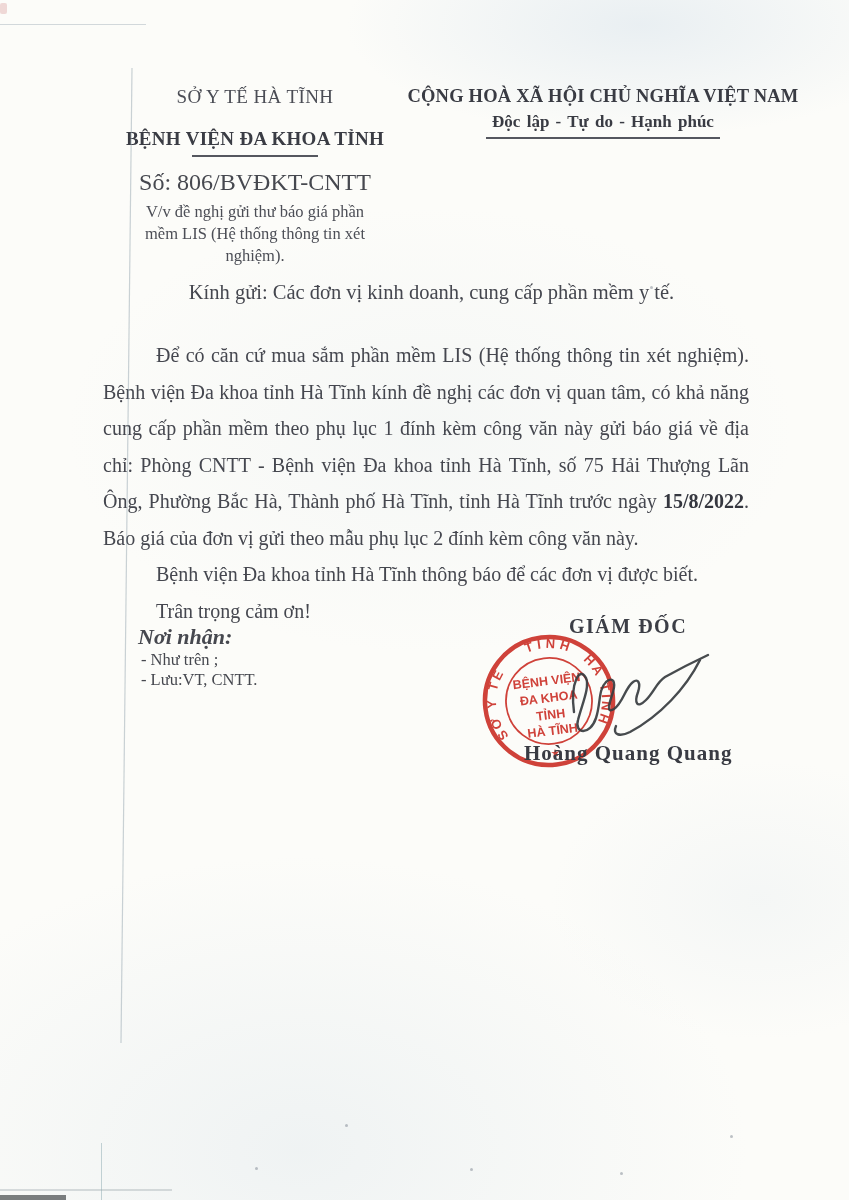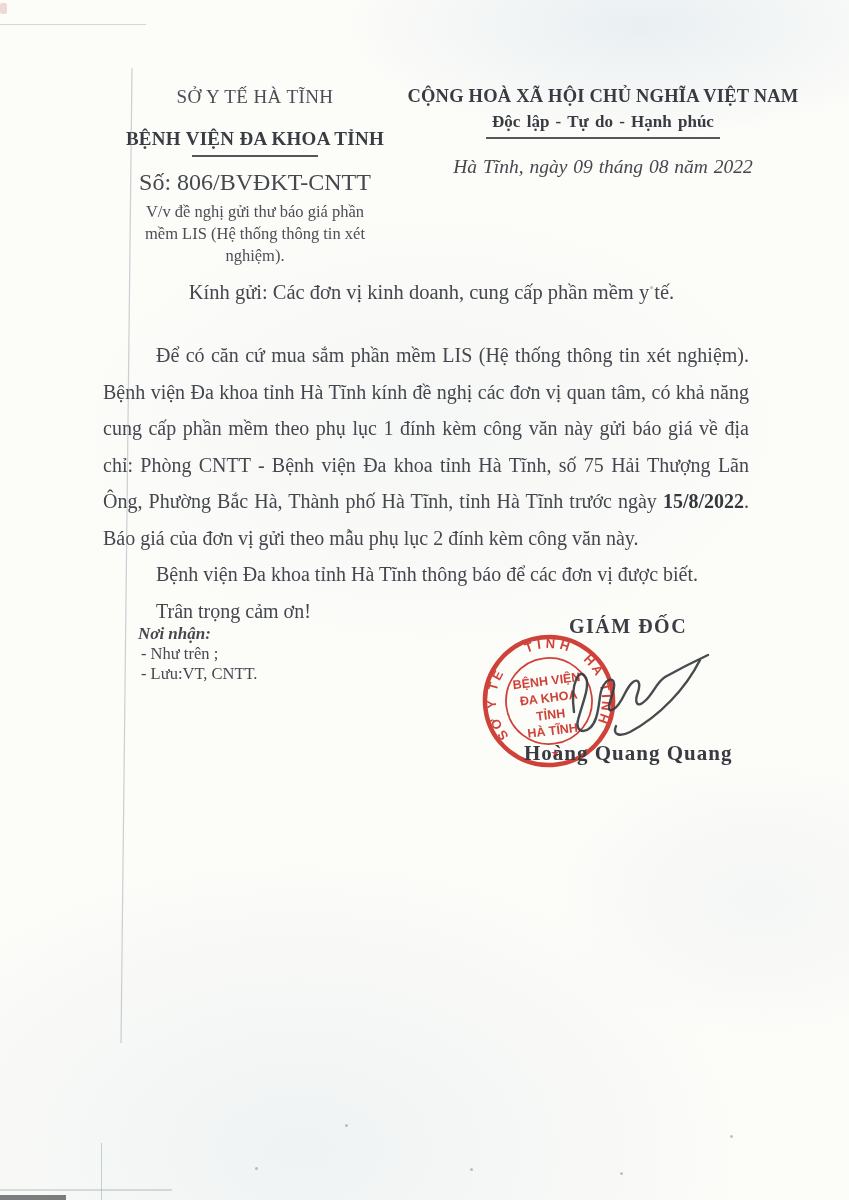--- a/index.html
+++ b/index.html
@@ -25,21 +25,21 @@
   .nat2{font-size:17px;font-weight:bold;color:#393b43;margin-top:5px;word-spacing:2px;}
   .rule-r{width:234px;height:2px;background:#55575f;margin:5px auto 0;}
   .dateline{font-style:italic;font-size:19.5px;margin-top:17px;color:#46484f;word-spacing:1px;}
   
   .salutation{position:absolute;left:7px;top:281px;width:849px;text-align:center;font-size:20.5px;color:#45474f;}
   .body-block{position:absolute;left:103px;top:337px;width:646px;font-size:20px;line-height:36.5px;text-align:justify;color:#45474f;}
   .body-block p{margin:0;text-indent:53px;}
   .body-block b{color:#35373f;}
   
   .recipients{position:absolute;left:138px;top:624px;color:#46484f;}
-  .rec-label{font-weight:bold;font-style:italic;font-size:17px;}
+  .rec-label{font-weight:bold;font-style:italic;font-size:22px;}
   .rec-item{font-size:16.5px;line-height:20px;margin-left:3px;}
   .sig-title{position:absolute;left:569px;top:615px;font-size:20px;font-weight:bold;letter-spacing:1.5px;color:#3b3d45;}
   .sig-name{position:absolute;left:524px;top:741px;font-size:21px;font-weight:bold;letter-spacing:1px;color:#393b43;z-index:5;}
   .stamp{position:absolute;left:474px;top:626px;width:150px;height:150px;transform:rotate(-7deg);z-index:2;opacity:.92;}
   .stamp text,.stamp textPath{font-family:"Liberation Sans","DejaVu Sans",sans-serif;font-weight:bold;fill:#cc332a;}
   .signature-svg{position:absolute;left:546px;top:630px;width:178px;height:120px;z-index:4;}
   
   .art{position:absolute;}
   .vline-main{left:120px;top:68px;width:13px;height:975px;z-index:1;}
   .hline-tl{left:0;top:24px;width:146px;height:1px;background:rgba(160,172,182,.45);}
@@ -78,21 +78,20 @@
       <div>V/v đề nghị gửi thư báo giá phần</div>
       <div>mềm LIS (Hệ thống thông tin xét</div>
       <div>nghiệm).</div>
     </div>
   </div>
 
   <div class="hdr-right">
     <div class="nat1">CỘNG HOÀ XÃ HỘI CHỦ NGHĨA VIỆT NAM</div>
     <div class="nat2">Độc lập - Tự do - Hạnh phúc</div>
     <div class="rule-r"></div>
-    <div class="dateline">Hà Tĩnh, ngày 09 tháng 08 năm 2022</div>
   </div>
 
   <div class="salutation">Kính gửi: Các đơn vị kinh doanh, cung cấp phần mềm y tế.</div>
 
   <div class="body-block">
     <p><span>Để có căn cứ mua sắm phần mềm LIS (Hệ thống thông tin xét nghiệm). Bệnh viện Đa khoa tỉnh Hà Tĩnh kính đề nghị các đơn vị quan tâm, có khả năng cung cấp phần mềm theo phụ lục 1 đính kèm công văn này gửi báo giá về địa chỉ: Phòng CNTT - Bệnh viện Đa khoa tỉnh Hà Tĩnh, số 75 Hải Thượng Lãn Ông, Phường Bắc Hà, Thành phố Hà Tĩnh, tỉnh Hà Tĩnh trước ngày </span><b>15/8/2022</b><span>. Báo giá của đơn vị gửi theo mẫu phụ lục 2 đính kèm công văn này.</span></p>
     <p>Bệnh viện Đa khoa tỉnh Hà Tĩnh thông báo để các đơn vị được biết.</p>
     <p>Trân trọng cảm ơn!</p>
   </div>
 

